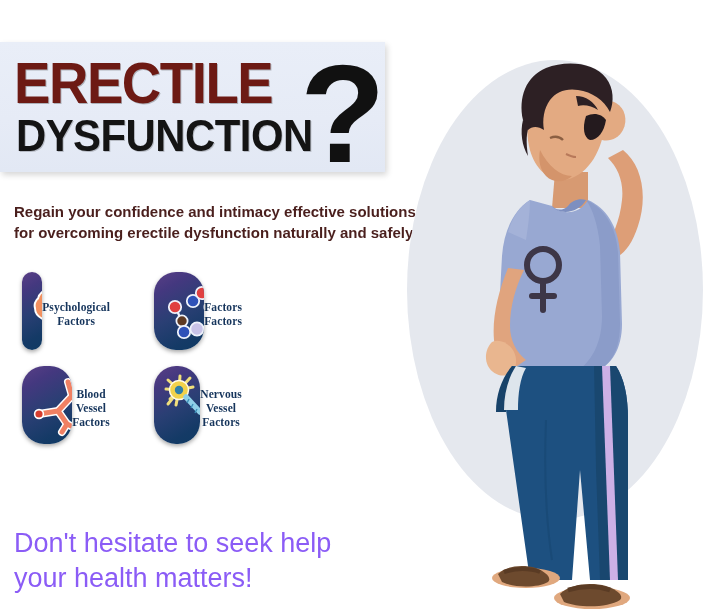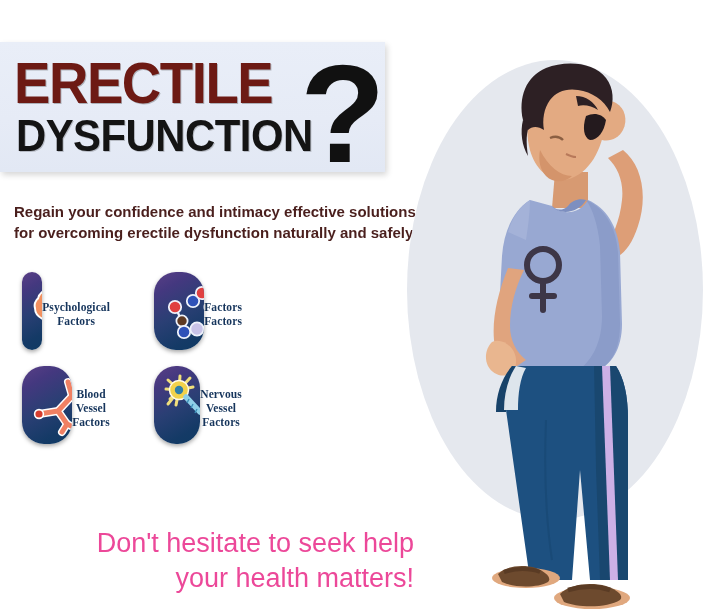--- a/index.html
+++ b/index.html
@@ -144,22 +144,21 @@
   
   .cta-text {
     position: absolute;
     left: 14px;
     top: 526px;
     width: 400px;
     font-family: "Liberation Sans", sans-serif;
     font-weight: 400;
     font-size: 27px;
     line-height: 1.28;
-    color: #ec4899;
-    text-align: right;
+    color: #8b5cf6;
   }
 
   
   .illustration {
     position: absolute;
     left: 380px;
     top: 0;
     width: 338px;
     height: 610px;
   }

